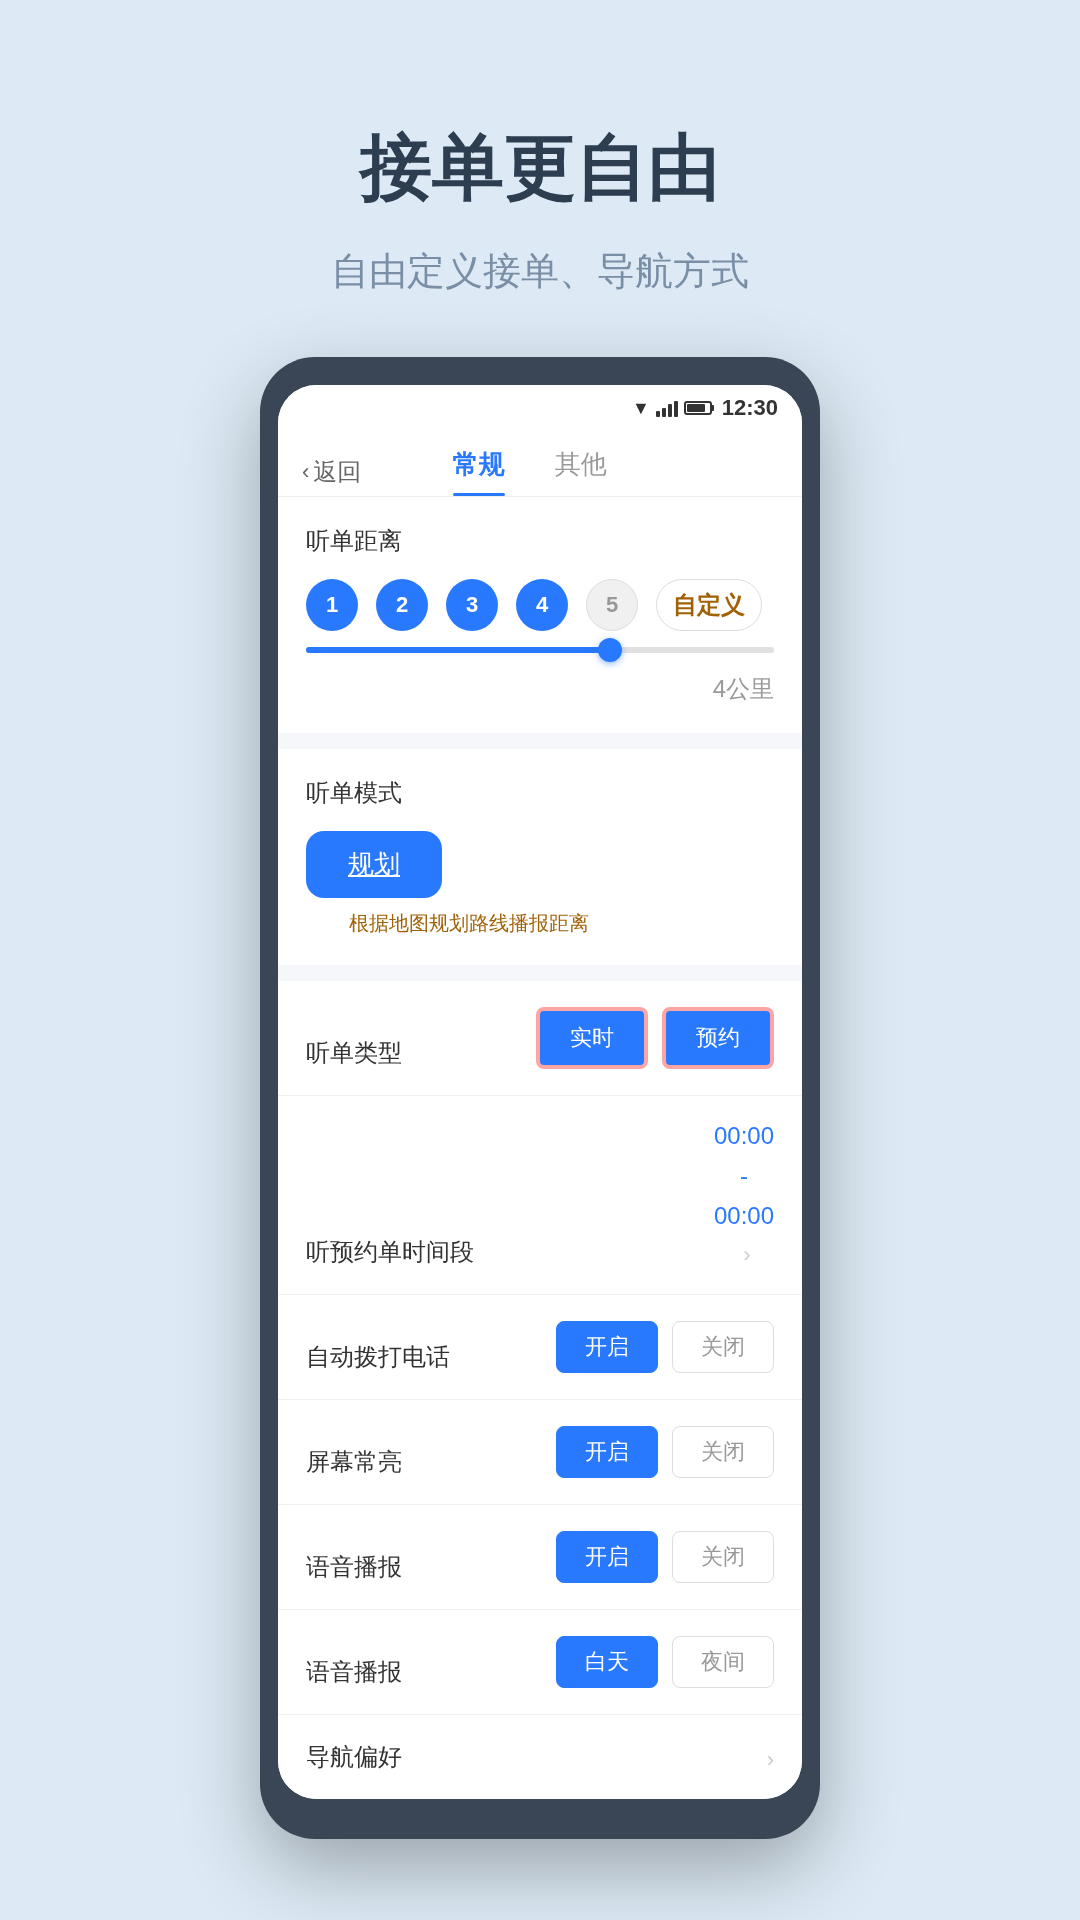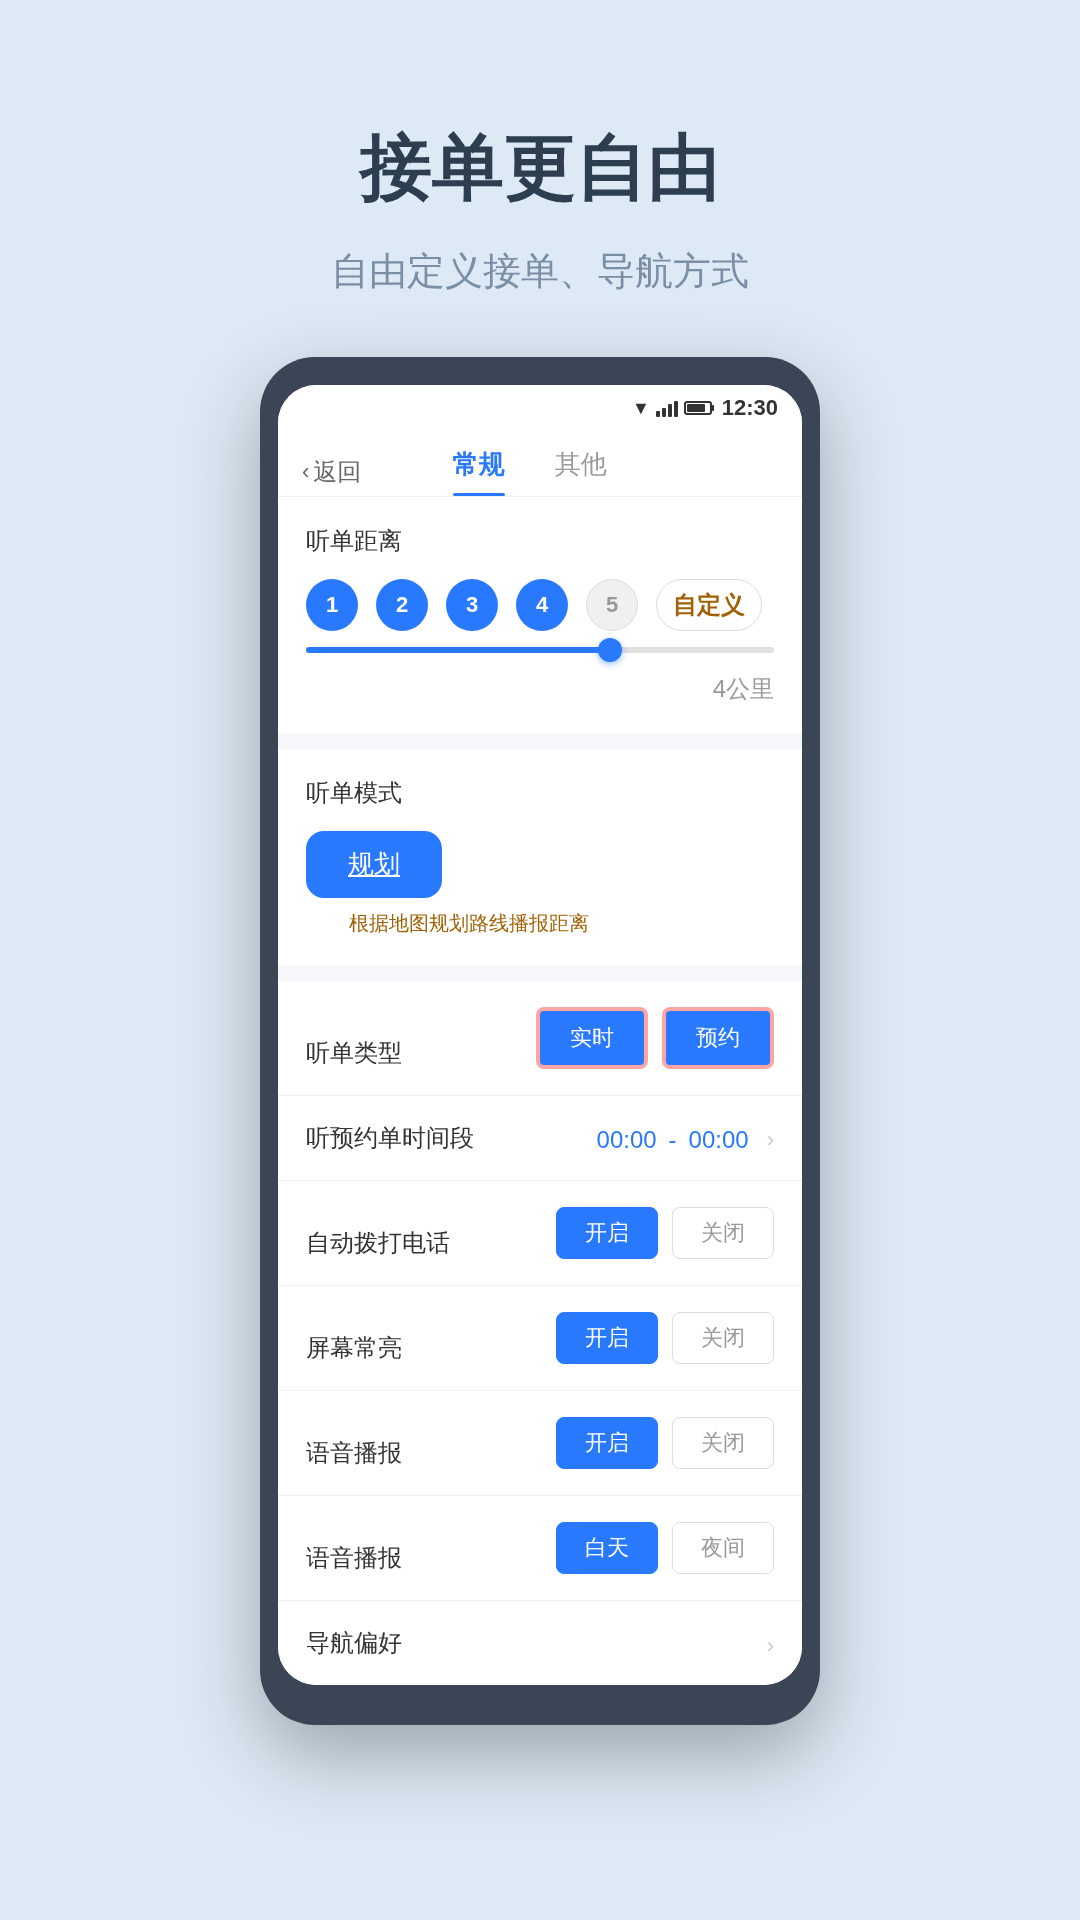--- a/index.html
+++ b/index.html
@@ -287,20 +287,21 @@
       color: #999;
       border-color: #ddd;
     }
 
     .time-display {
       display: flex;
       align-items: center;
       gap: 12px;
       color: #2979ff;
       font-size: 24px;
+      flex-direction: column;
     }
 
     .time-dash {
       color: #2979ff;
     }
 
     .chevron-right {
       color: #ccc;
       font-size: 22px;
       margin-left: 6px;

